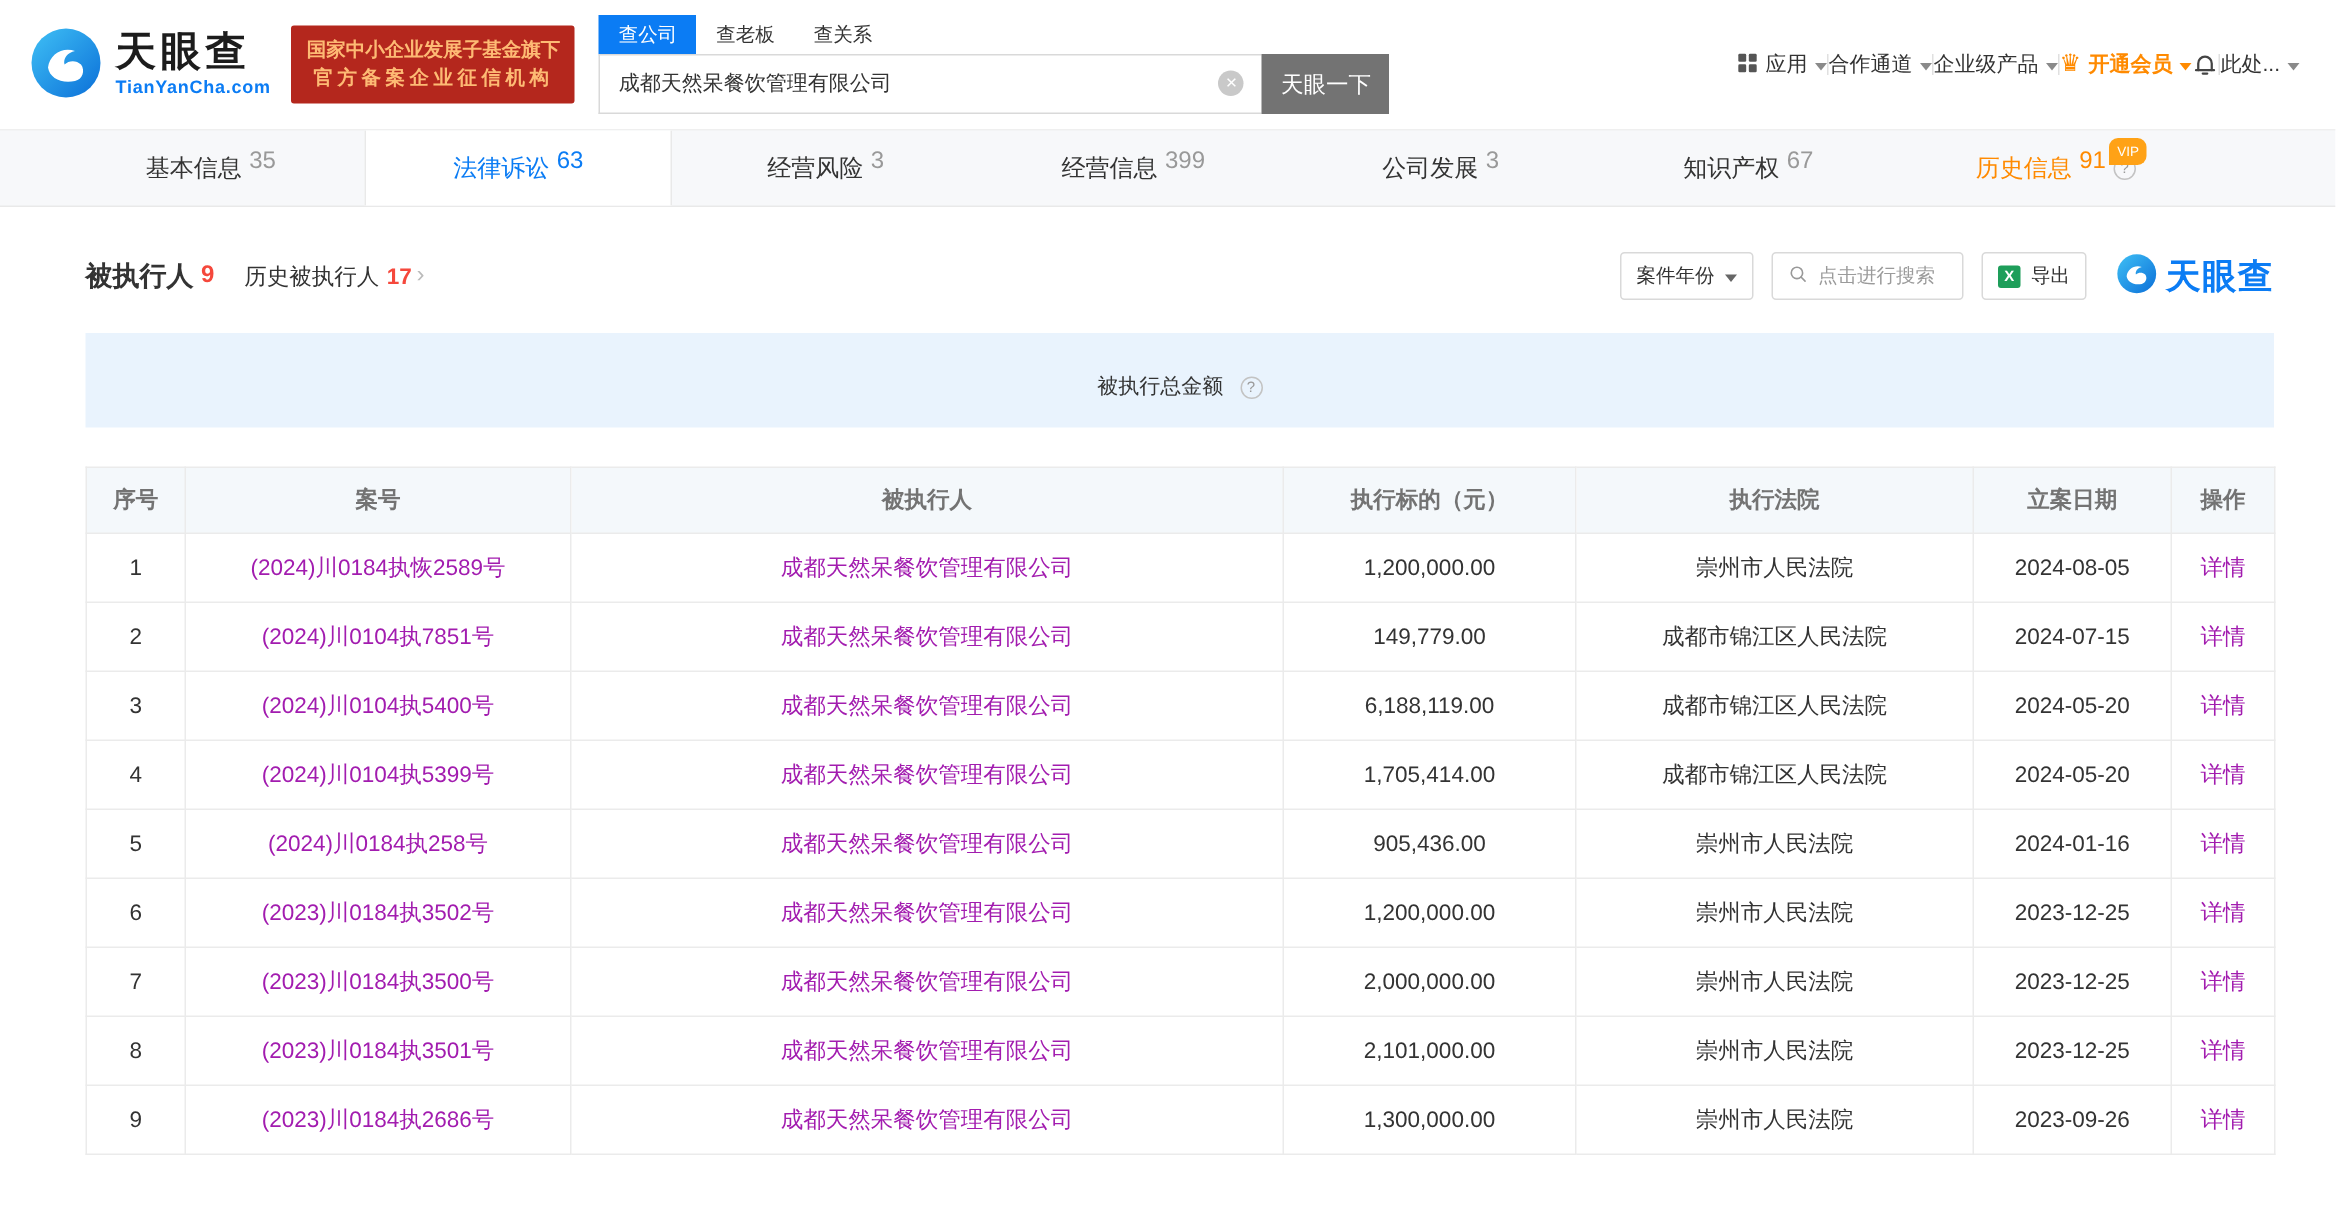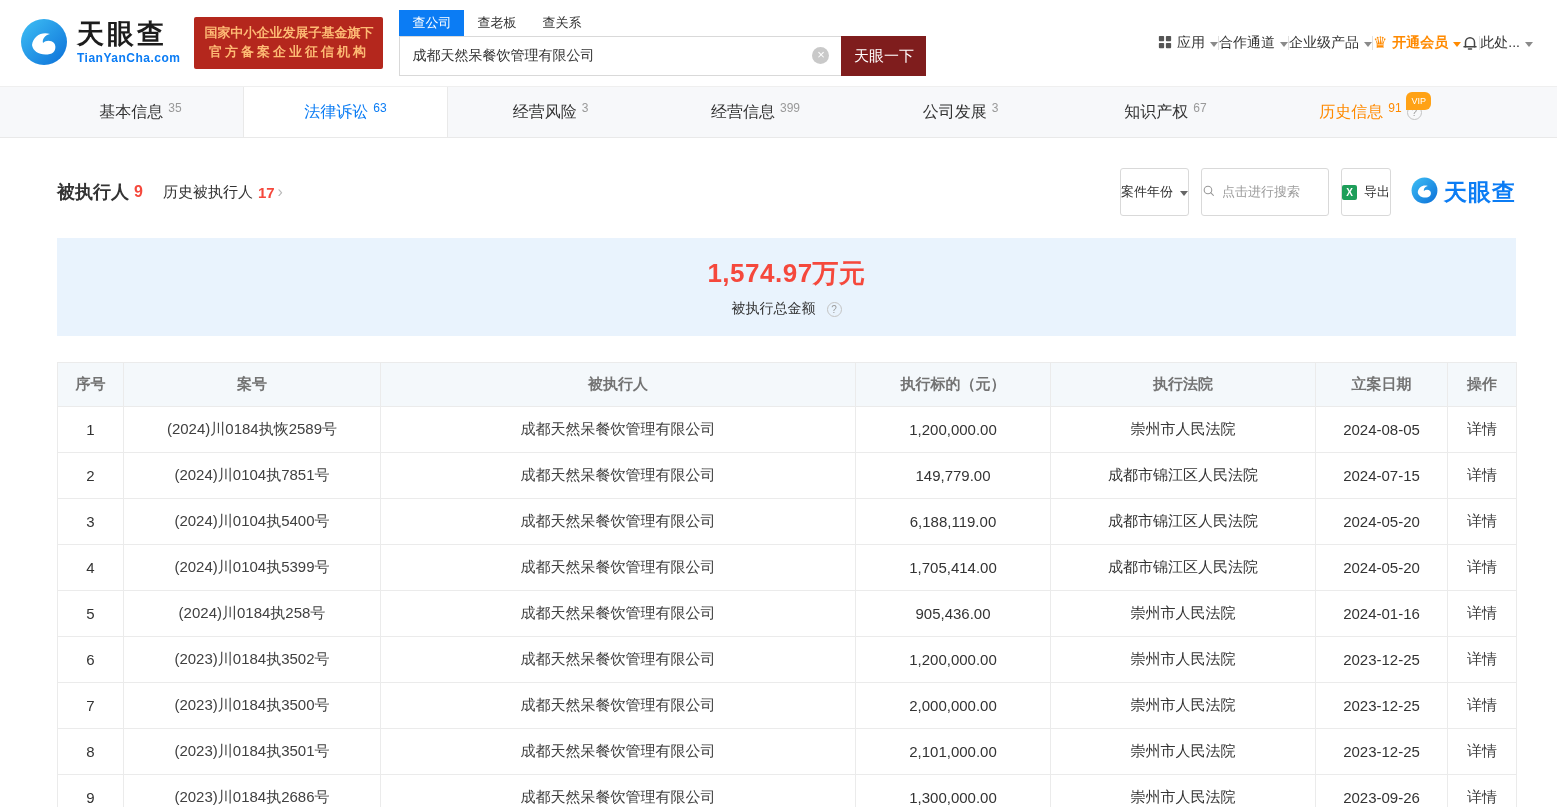--- a/index.html
+++ b/index.html
@@ -53,21 +53,21 @@
     outline: none;
     font-family: inherit;
   }
   .clear-icon {
     position: absolute; right: 97px; top: 11px;
     width: 17px; height: 17px; border-radius: 50%;
     background: #c9c9c9; color: #fff;
     font-size: 13px; line-height: 16px; text-align: center; cursor: pointer;
   }
   .search-box button {
-    width: 85px; border: none; background: #7f1d1d; color: #fff;
+    width: 85px; border: none; background: #737373; color: #fff;
     font-size: 15px; cursor: pointer; font-family: inherit;
   }
 
   .top-nav { margin-left: auto; display: flex; align-items: center; font-size: 14px; color: #333; white-space: nowrap; }
   .nav-item { display: flex; align-items: center; gap: 5px; cursor: pointer; }
   .caret {
     width: 0; height: 0;
     border-left: 4px solid transparent; border-right: 4px solid transparent;
     border-top: 5px solid #8a8a8a; margin-top: 2px;
   }
@@ -82,21 +82,21 @@
     background: #f7f8fa;
     border-top: 1px solid #efefef;
     border-bottom: 1px solid #e9e9e9;
     padding-left: 38px;
     height: 52px;
   }
   .tab {
     width: 205px; display: flex; align-items: center; justify-content: center;
     font-size: 16px; color: #333; cursor: pointer; position: relative;
   }
-  .tab-count { font-size: 12px; color: #999; margin-left: 5px; position: relative; top: -4px; }
+  .tab-count { font-size: 16px; color: #999; margin-left: 5px; position: relative; top: -4px; }
   .tab.active {
     background: #fff; color: #0b7cf4; font-weight: normal;
     border-left: 1px solid #e9e9e9; border-right: 1px solid #e9e9e9;
   }
   .tab.active .tab-count { color: #0b7cf4; }
   .tab.vip { color: #ff8a00; }
   .tab.vip .tab-count { color: #ff8a00; }
   .vip-badge {
     position: absolute; top: 5px; right: 42px;
     background: #ffa216; color: #fff;
@@ -114,23 +114,23 @@
   .main { width: 1459px; margin-left: 57px; }
   .section-head { display: flex; align-items: center; margin-top: 30px; }
   .sec-title { font-size: 18px; font-weight: bold; color: #333; }
   .sec-count { font-size: 16px; color: #f5483c; font-weight: bold; margin-left: 5px; }
   .hist { margin-left: 20px; font-size: 15px; color: #333; display: flex; align-items: center; cursor: pointer; }
   .hist .sec-count { font-size: 15px; }
   .chev { color: #bbb; margin-left: 3px; font-size: 16px; }
 
   .head-controls { margin-left: auto; display: flex; align-items: center; gap: 12px; }
   .ctrl {
-    height: 48px; border: 1px solid #d9d9d9; border-radius: 3px;
+    height: 32px; border: 1px solid #d9d9d9; border-radius: 3px;
     display: flex; align-items: center; gap: 7px;
-    padding: 0 0; font-size: 13px; color: #333; background: #fff; cursor: pointer;
+    padding: 0 10px; font-size: 13px; color: #333; background: #fff; cursor: pointer;
   }
   .ctrl .caret { border-top-color: #666; }
   .search-small { width: 128px; color: #9b9b9b; }
   .excel-icon {
     width: 15px; height: 15px; background: #1e9e5a; border-radius: 2px;
     color: #fff; font-size: 10px; font-weight: bold;
     display: flex; align-items: center; justify-content: center;
   }
   .watermark { display: flex; align-items: center; gap: 6px; margin-left: 8px; }
   .wm-text { font-size: 23px; font-weight: bold; color: #0b7cf4; letter-spacing: 1px; }
@@ -139,21 +139,21 @@
     margin-top: 22px; background: #e9f3fd;
     text-align: center; padding: 18px 0 18px;
   }
   .amount { font-size: 26px; font-weight: bold; color: #f5483c; letter-spacing: .5px; }
   .amount-label { margin-top: 9px; font-size: 14px; color: #333; display: flex; align-items: center; justify-content: center; gap: 6px; }
 
   table { border-collapse: collapse; width: 1459px; margin-top: 26px; table-layout: fixed; }
   th, td { border: 1px solid #ebebeb; text-align: center; font-size: 15px; overflow: hidden; }
   thead th { background: #f4f8fb; height: 44px; font-weight: bold; color: #737373; }
   td { height: 46px; color: #333; }
-  td a { color: #404040; }
+  td a { color: #a21caf; }
 </style>
 </head>
 <body>
 
 <header class="top-header">
   <div class="logo">
     <span>
       <svg width="48" height="48" viewBox="0 0 48 48">
         <defs>
           <linearGradient id="lg1" x1="0" y1="0" x2="1" y2="1">
@@ -307,21 +307,20 @@
             <circle cx="24" cy="24" r="23" fill="url(#lg2)"></circle>
             <path d="M12 27c1-9 10-14 18-11-5 1-8 5-7 9 3-3 8-3 11 0 3 4 1 10-4 11-9 2-17-2-18-9z" fill="#fff"></path>
           </svg>
         </span>
         <span class="wm-text">天眼查</span>
       </div>
     </div>
   </div>
 
   <div class="summary-box">
-    <div class="amount">1,574.97万元</div>
     <div class="amount-label">
       <span>被执行总金额</span>
       <span class="help-icon">?</span>
     </div>
   </div>
 
   <table>
     <colgroup>
       <col style="width:66px">
         <col style="width:257px">

